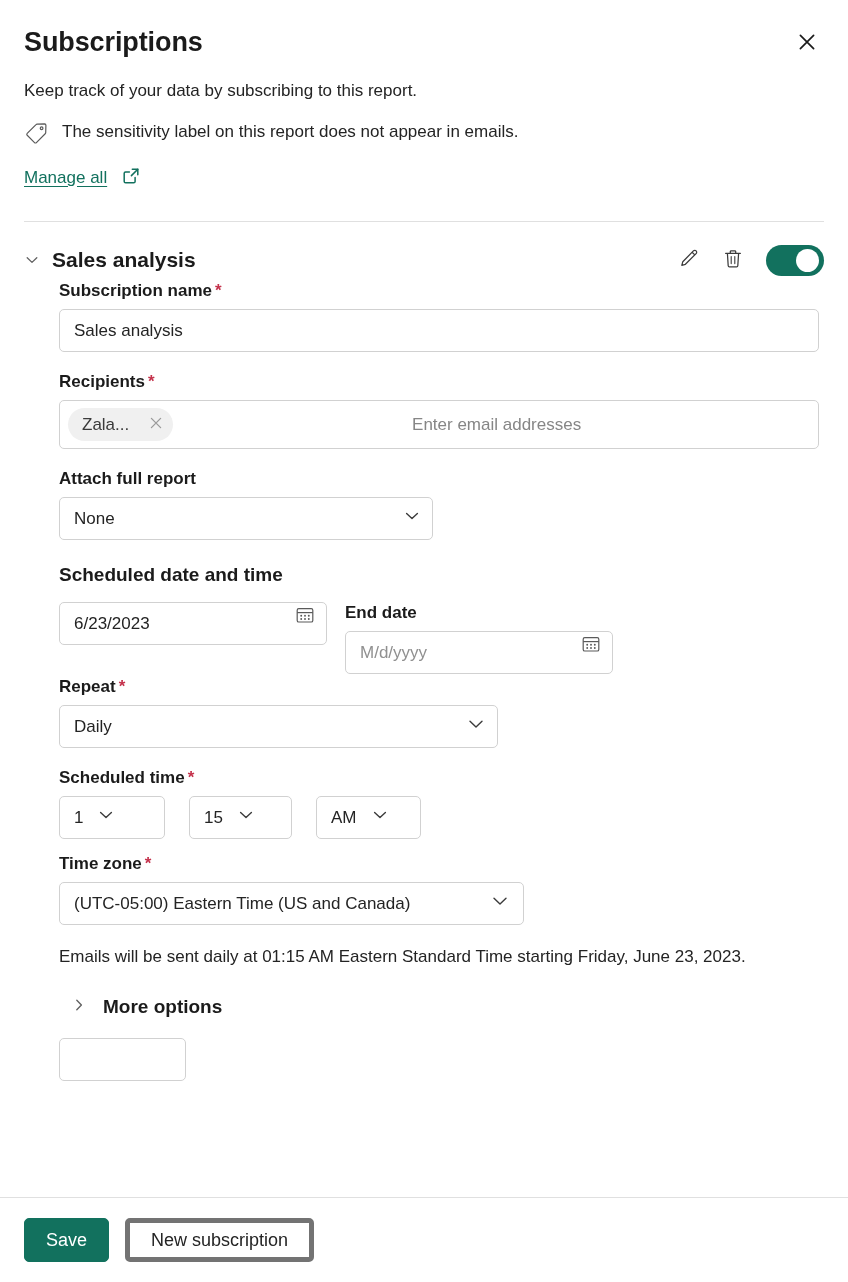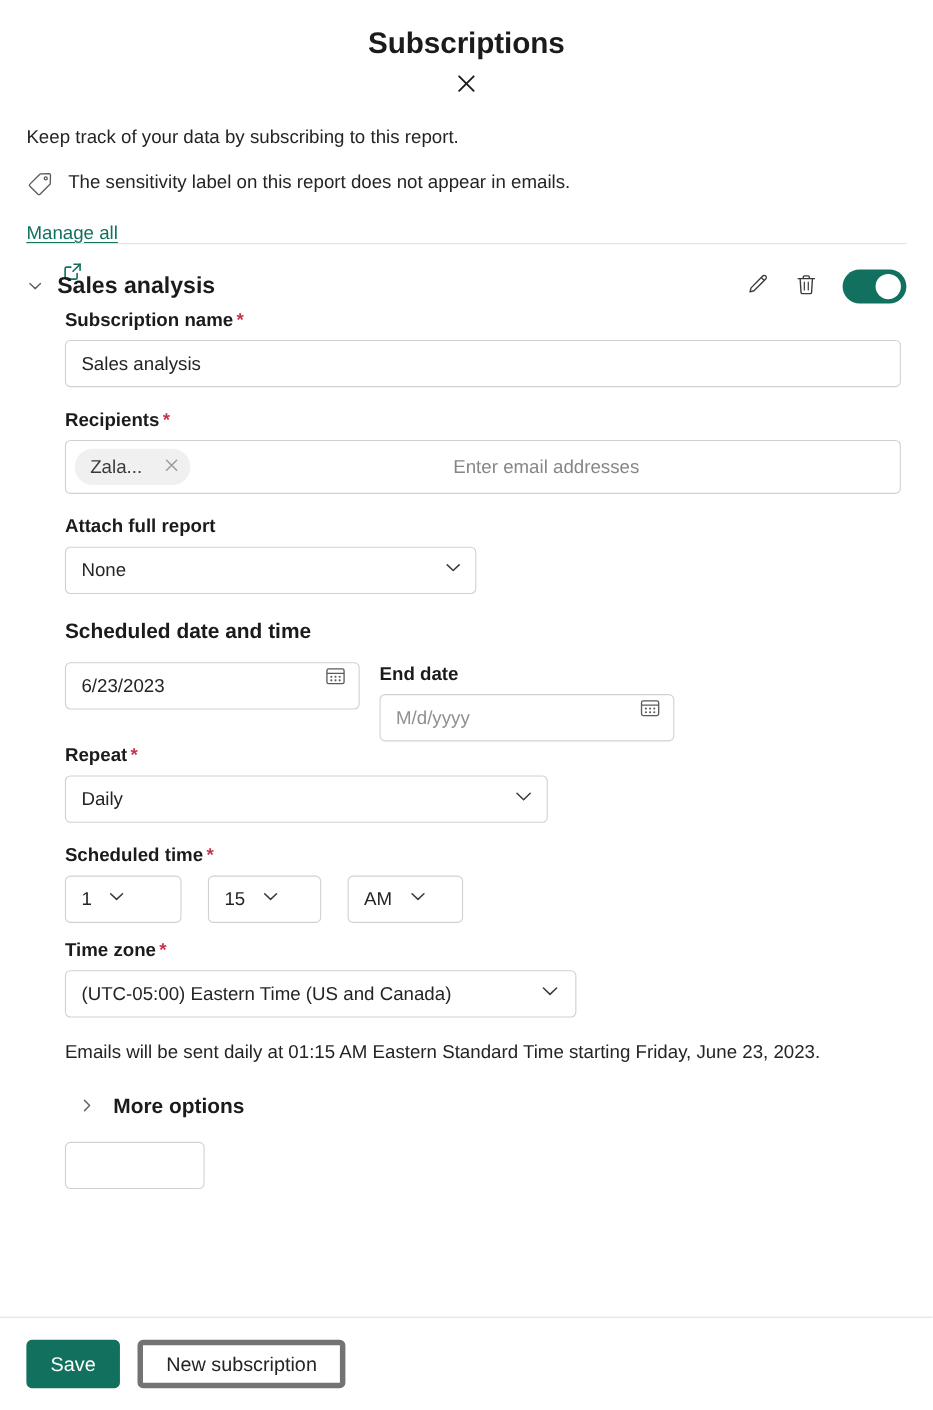--- a/index.html
+++ b/index.html
@@ -20,23 +20,22 @@
   }
 
   
   .panel-header {
     position: absolute;
     top: 0; left: 0; right: 0;
     padding: 22px 24px 0 24px;
   }
   .title-row {
     display: flex;
-    align-items: center;
+    align-items: flex-end;
     justify-content: space-between;
-    flex-direction: column;
   }
   .panel-title {
     font-size: 27px;
     font-weight: bold;
     line-height: 34px;
     color: #1b1b1b;
     margin: 0;
     letter-spacing: -0.1px;
   }
   .close-btn {
@@ -72,21 +71,20 @@
     color: #242424;
   }
   .tag-icon { flex: 0 0 auto; display: block; }
 
   .manage-row {
     margin-top: 16px;
     display: inline-flex;
     align-items: center;
     gap: 14px;
     cursor: pointer;
-    flex-direction: column;
   }
   .manage-link {
     font-size: 17px;
     line-height: 22px;
     color: #12715e;
     text-decoration: underline;
     text-underline-offset: 3px;
   }
   .ext-icon { display: block; }
 

